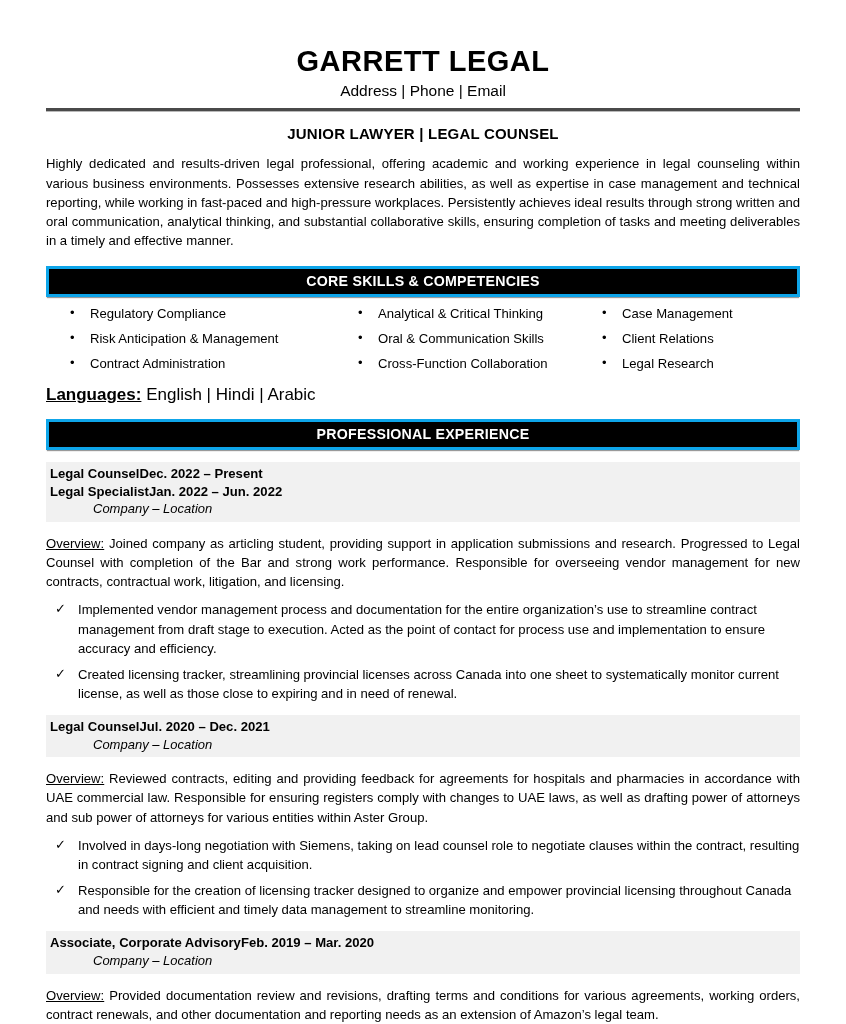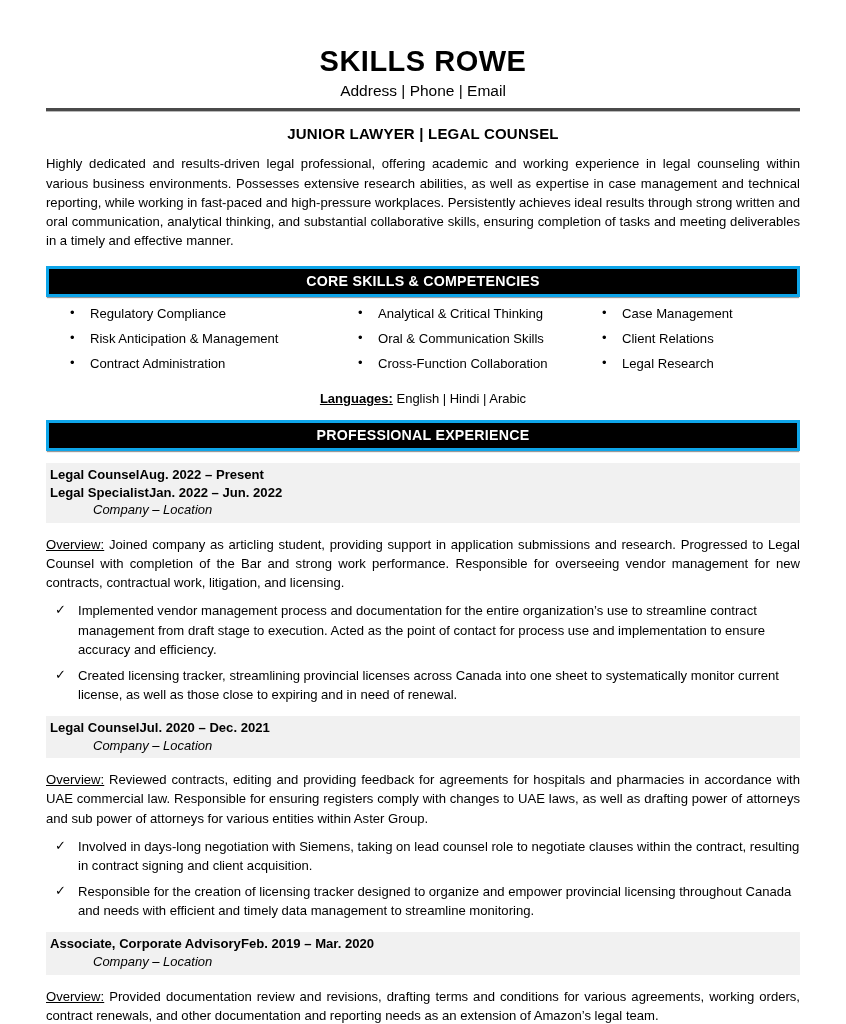--- a/index.html
+++ b/index.html
@@ -89,23 +89,23 @@
     position: relative;
     padding-left: 22px;
   }
   .skill-item .bullet {
     position: absolute;
     left: 2px;
     top: -1px;
     font-size: 13px;
   }
   .languages {
-    text-align: center;
-    font-size: 13px;
-    margin-top: 8px;
+    text-align: left;
+    font-size: 17px;
+    margin-top: 2px;
   }
   .languages .lang-label {
     font-weight: bold;
     text-decoration: underline;
   }
 
   
   .job-head {
     background: #f1f1f1;
     margin-top: 12px;
@@ -151,21 +151,21 @@
     left: 9px;
     top: 0px;
     font-size: 13px;
   }
 </style>
 </head>
 <body>
 
 <div class="page">
 
-  <div class="name">SKILLS ROWE</div>
+  <div class="name">GARRETT LEGAL</div>
   <div class="contact">Address | Phone | Email</div>
   <div class="header-rule"></div>
   <div class="headline">JUNIOR LAWYER | LEGAL COUNSEL</div>
 
   <div class="summary">Highly dedicated and results-driven legal professional, offering academic and working experience in legal counseling within various business environments. Possesses extensive research abilities, as well as expertise in case management and technical reporting, while working in fast-paced and high-pressure workplaces. Persistently achieves ideal results through strong written and oral communication, analytical thinking, and substantial collaborative skills, ensuring completion of tasks and meeting deliverables in a timely and effective manner.</div>
 
   <div class="section-bar sec-skills">CORE SKILLS &amp; COMPETENCIES</div>
 
   <div class="skills-grid">
     <div class="skill-col">
@@ -185,21 +185,21 @@
     </div>
   </div>
 
   <div class="languages"><span class="lang-label">Languages:</span><span> English | Hindi | Arabic</span></div>
 
   <div class="section-bar sec-exp">PROFESSIONAL EXPERIENCE</div>
 
   <div class="job-head">
     <div class="job-row">
       <span class="job-title">Legal Counsel</span>
-      <span class="job-dates">Aug. 2022 – Present</span>
+      <span class="job-dates">Dec. 2022 – Present</span>
     </div>
     <div class="job-row">
       <span class="job-title">Legal Specialist</span>
       <span class="job-dates">Jan. 2022 – Jun. 2022</span>
     </div>
     <div class="job-company">Company – Location</div>
   </div>
   <div class="overview"><span class="ov-label">Overview:</span><span> Joined company as articling student, providing support in application submissions and research. Progressed to Legal Counsel with completion of the Bar and strong work performance. Responsible for overseeing vendor management for new contracts, contractual work, litigation, and licensing.</span></div>
   <div class="achievements">
     <div class="achievement"><span class="check">✓</span><span>Implemented vendor management process and documentation for the entire organization’s use to streamline contract management from draft stage to execution. Acted as the point of contact for process use and implementation to ensure accuracy and efficiency.</span></div>

